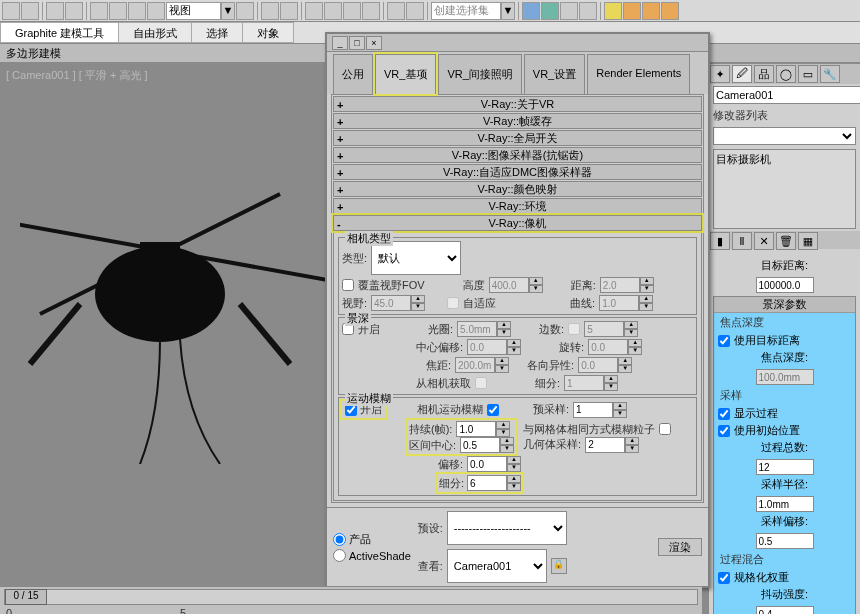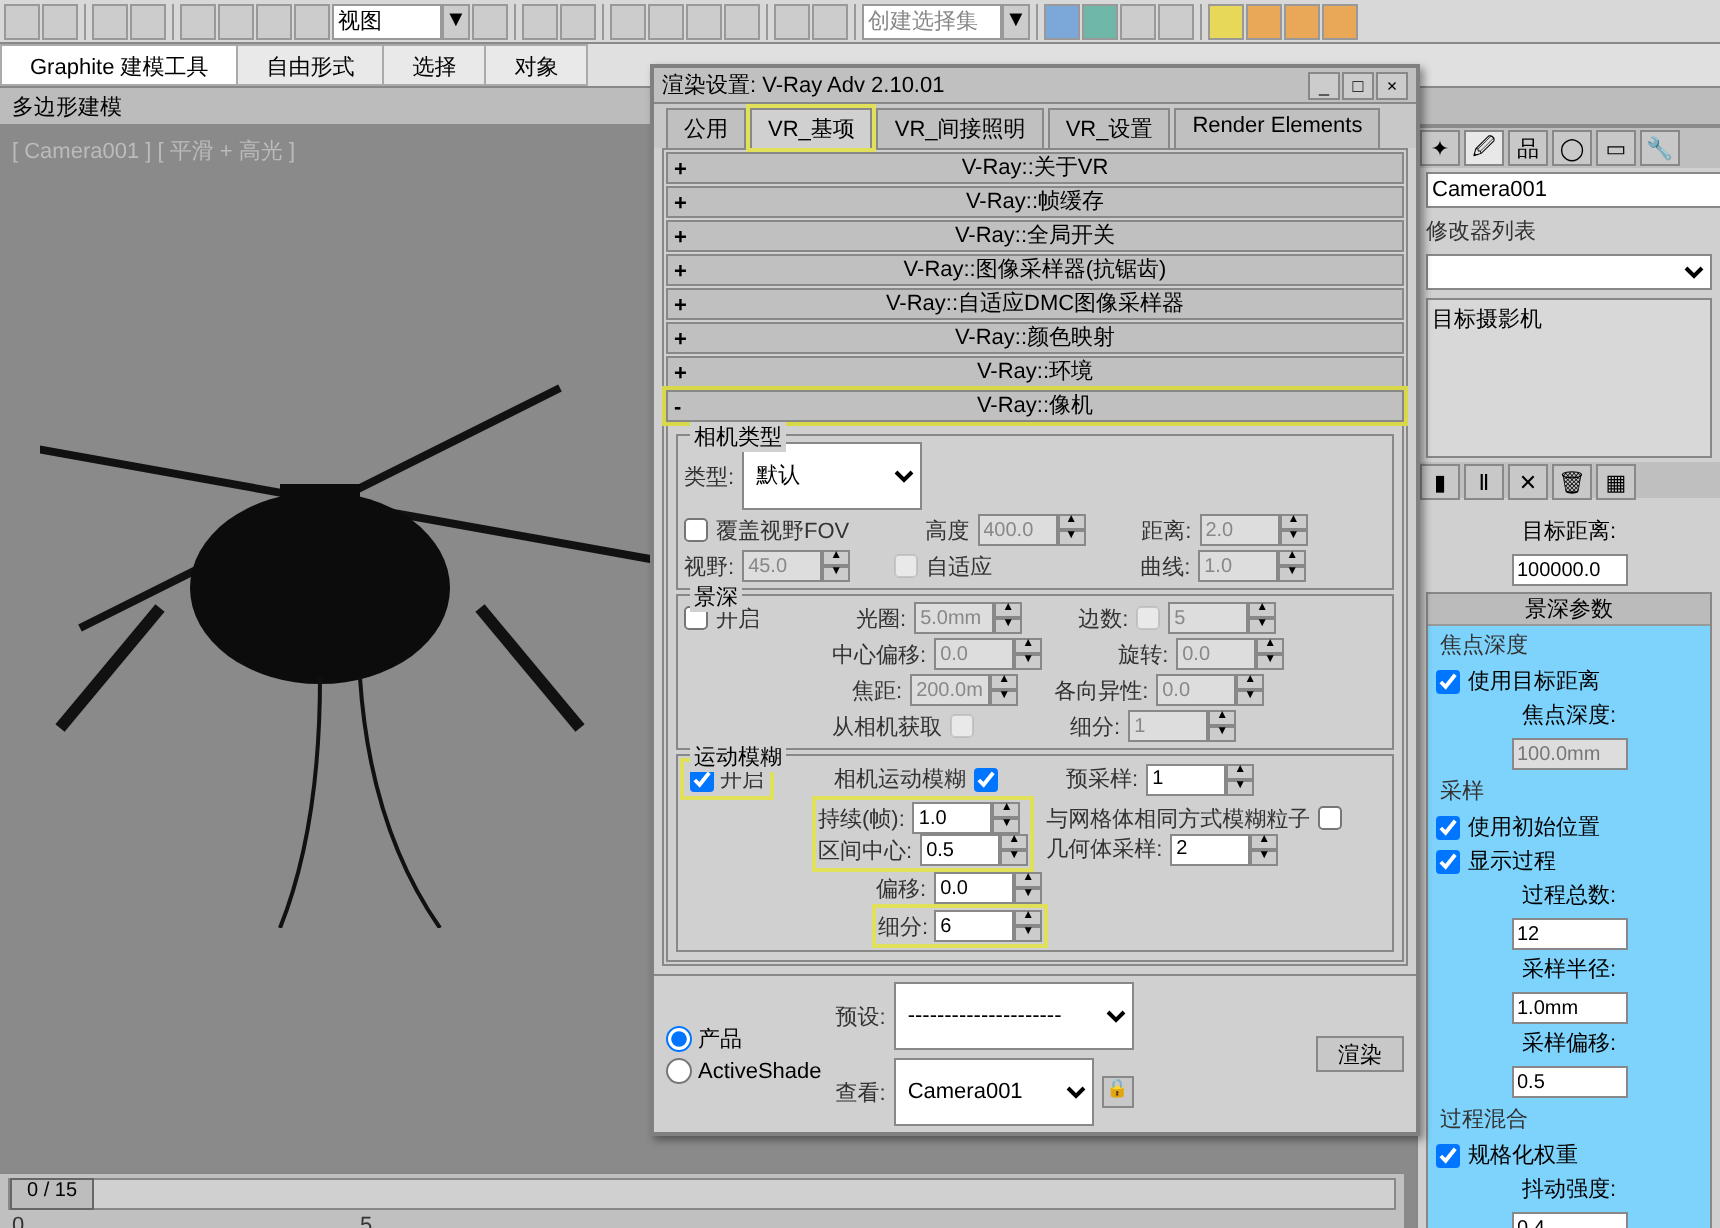--- a/index.html
+++ b/index.html
@@ -39,21 +39,21 @@
   .rp-spin.disabled{ background:#ddd; color:#777;}
   .rp-chk   { display:flex; align-items:center; gap:4px; padding:1px 4px;}
   input[type=checkbox]{ width:12px; height:12px;}
   
   
   .dialog { position:absolute; top:32px; left:325px; width:385px; background:#d0d0d0; border:2px solid #808080; box-shadow:2px 2px 4px rgba(0,0,0,.4); }
   .dlg-title{ background:#c0c0c0; height:18px; display:flex; align-items:center; padding:0 4px; border-bottom:1px solid #888;}
   .dlg-title span{ flex:1; font-size:11px;}
   .dlg-sys  { width:16px; height:14px; background:#ccc; border:1px solid #888; text-align:center; font-size:9px; line-height:12px; margin-left:1px;}
   .dlg-tabs { display:flex; background:#c8c8c8; padding:2px 6px 0 6px; }
-  .dlg-tab  { padding:2px 8px; background:#c0c0c0; border:1px solid #888; border-bottom:none; margin-right:2px; font-size:11px;}
+  .dlg-tab  { padding:12px 8px; background:#c0c0c0; border:1px solid #888; border-bottom:none; margin-right:2px; font-size:11px;}
   .dlg-tab.active{ background:#d0d0d0;}
   .dlg-body { border:1px solid #888; margin:0 4px 4px 4px; background:#d0d0d0;}
   .rollout-bar { height:16px; background:#c0c0c0; border:1px solid #888; margin:1px; text-align:center; font-size:11px; line-height:14px; position:relative;}
   .rollout-bar .plus{ position:absolute; left:3px; top:1px; font-weight:bold;}
   .rollout-bar.hl{ outline:2px solid #d8d84a;}
   .rollout-body{ border:1px solid #888; margin:1px; background:#d0d0d0; padding:2px;}
   .fieldset { border:1px solid #888; margin:2px; padding:2px; position:relative;}
   .fieldset > .legend{ position:absolute; top:-7px; left:6px; background:#d0d0d0; padding:0 2px; font-size:11px;}
   .fr { display:flex; align-items:center; gap:4px; padding:1px;}
   .fr label{ font-size:11px; color:#333;}
@@ -192,25 +192,25 @@
         <label>使用目标距离</label>
       </div>
     <div class="rp-field">
         <label>焦点深度:</label>
         <input class="rp-spin disabled" disabled="" value="100.0mm" style="">
       </div>
 
     <div class="rp-label" style="text-align:left;padding-left:6px">采样</div>
     <div class="rp-chk">
         <input type="checkbox" checked="" style="">
-        <label>使用初始位置</label>
+        <label>显示过程</label>
       </div>
     <div class="rp-chk">
         <input type="checkbox" checked="" style="">
-        <label>显示过程</label>
+        <label>使用初始位置</label>
       </div>
     <div class="rp-field">
         <label>过程总数:</label>
         <input class="rp-spin" value="12" style="">
       </div>
     <div class="rp-field">
         <label>采样半径:</label>
         <input class="rp-spin" value="1.0mm" style="">
       </div>
     <div class="rp-field">
@@ -225,21 +225,20 @@
       </div>
     <div class="rp-field">
         <label>抖动强度:</label>
         <input class="rp-spin" value="0.4" style="">
       </div>
   </div>
 </div>
 
 <div class="dialog">
   <div class="dlg-title">
-    <span>渲染设置: V-Ray Adv 2.10.01</span>
     <div class="dlg-sys">_</div>
     <div class="dlg-sys">□</div>
     <div class="dlg-sys">×</div>
   </div>
   <div class="dlg-tabs">
     <div class="dlg-tab">公用</div>
     <div class="dlg-tab active hl">VR_基项</div>
     <div class="dlg-tab">VR_间接照明</div>
     <div class="dlg-tab">VR_设置</div>
     <div class="dlg-tab">Render Elements</div>

